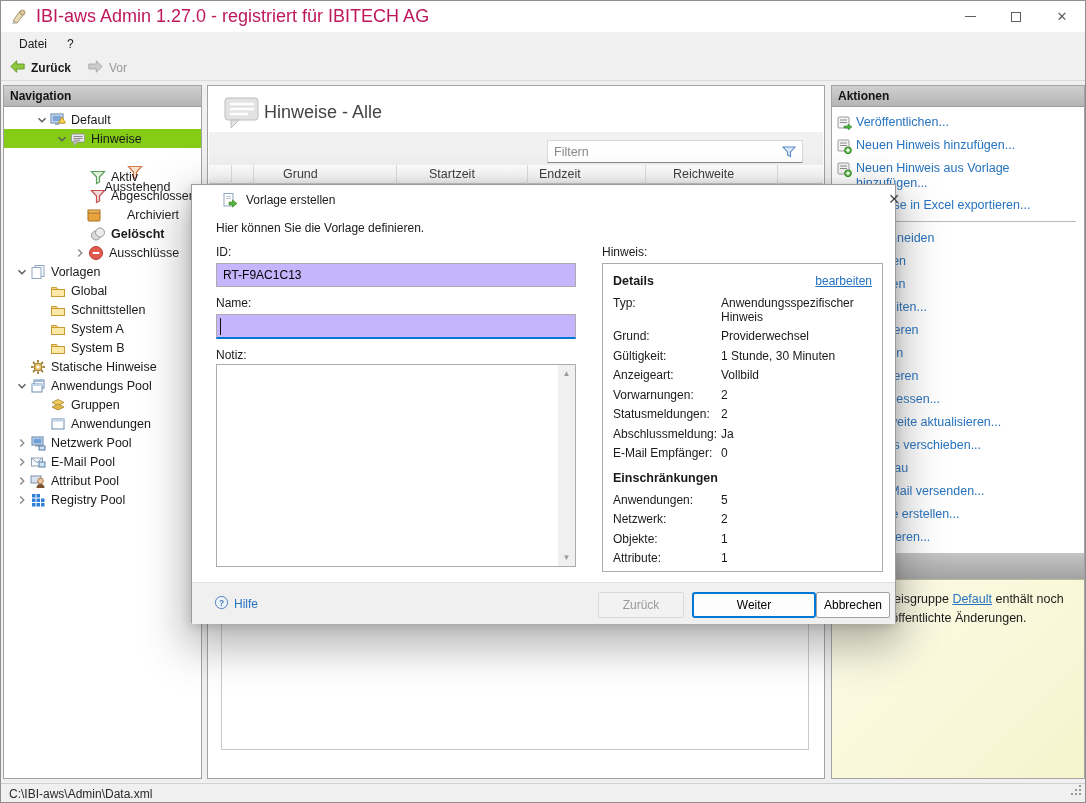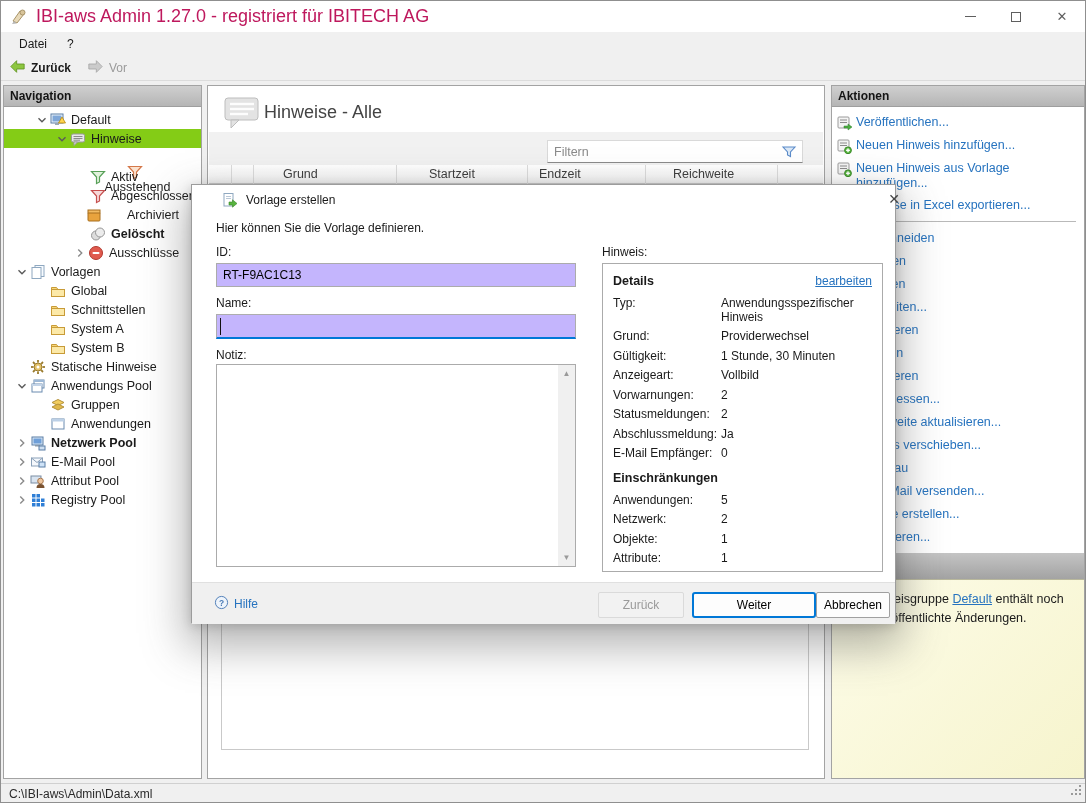--- a/index.html
+++ b/index.html
@@ -335,21 +335,21 @@
           <span>Gruppen</span>
         </div>
         <div class="tree-row" style="padding-left: 30px;">
           <span class="chev"></span>
           <span class="t-icon"><svg viewBox="0 0 16 16">
               <rect x="2" y="3" width="12" height="10" fill="#fff" stroke="#6a8bb0"></rect>
               <rect x="2" y="3" width="12" height="2.5" fill="#bcd0e6"></rect>
             </svg></span>
           <span>Anwendungen</span>
         </div>
-        <div class="tree-row" style="padding-left: 10px; font-weight: bold;">
+        <div class="tree-row" style="padding-left: 10px;">
           <span class="chev">
             <svg viewBox="0 0 16 16" width="14" height="14">
               <polyline points="6,4 10,8 6,12" fill="none" stroke="#8a8a8a" stroke-width="1.6"></polyline>
             </svg>
           </span>
           <span class="t-icon"><svg viewBox="0 0 16 16">
               <rect x="2" y="2" width="11" height="8" fill="#dce9f7" stroke="#5b7ea6"></rect>
               <rect x="3.5" y="3.5" width="8" height="5" fill="#6f9fd8"></rect>
               <rect x="5" y="10" width="5" height="1.5" fill="#8c9aa8"></rect>
               <rect x="9" y="11" width="6" height="4" fill="#cfe0f2" stroke="#5b7ea6"></rect>

